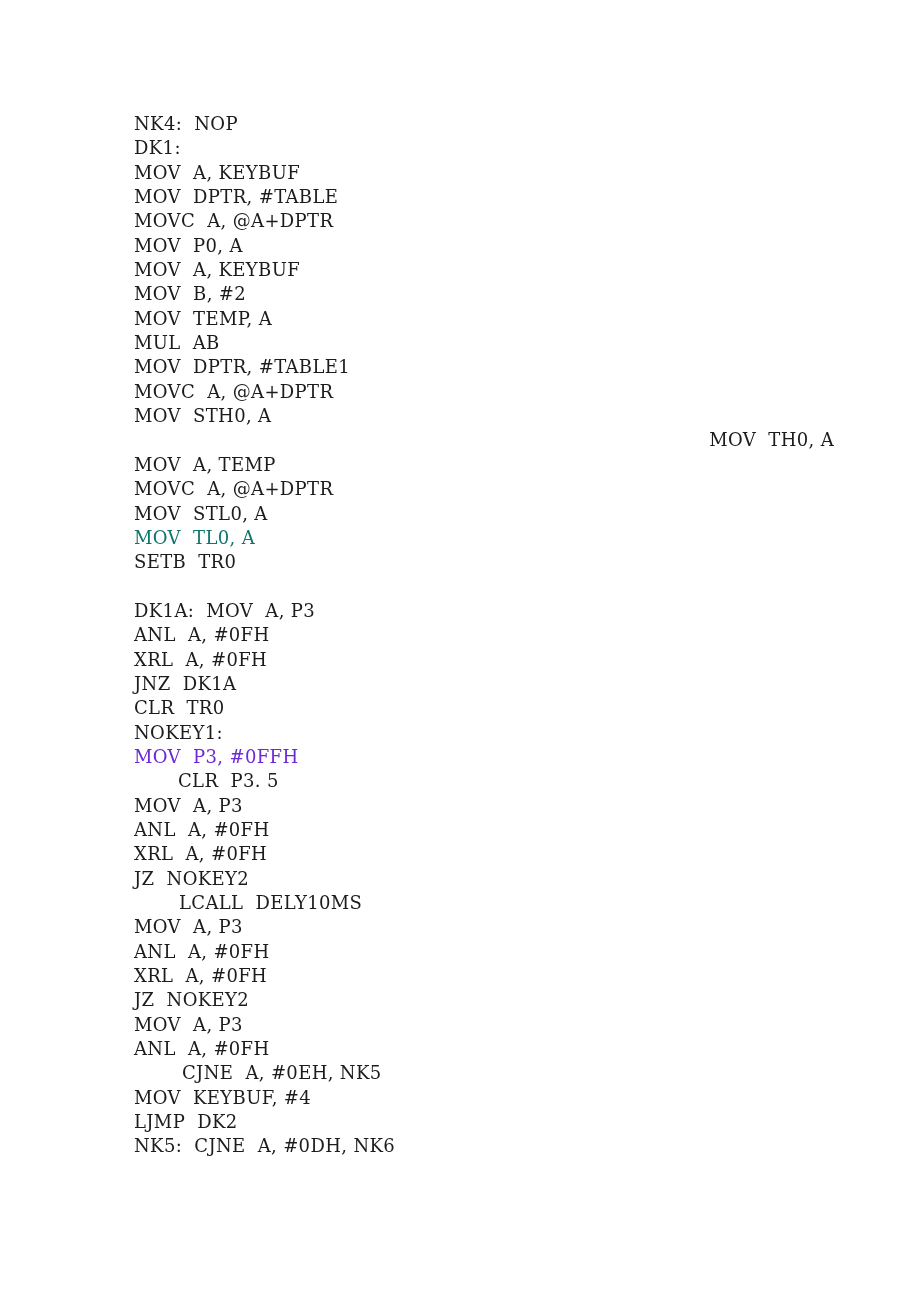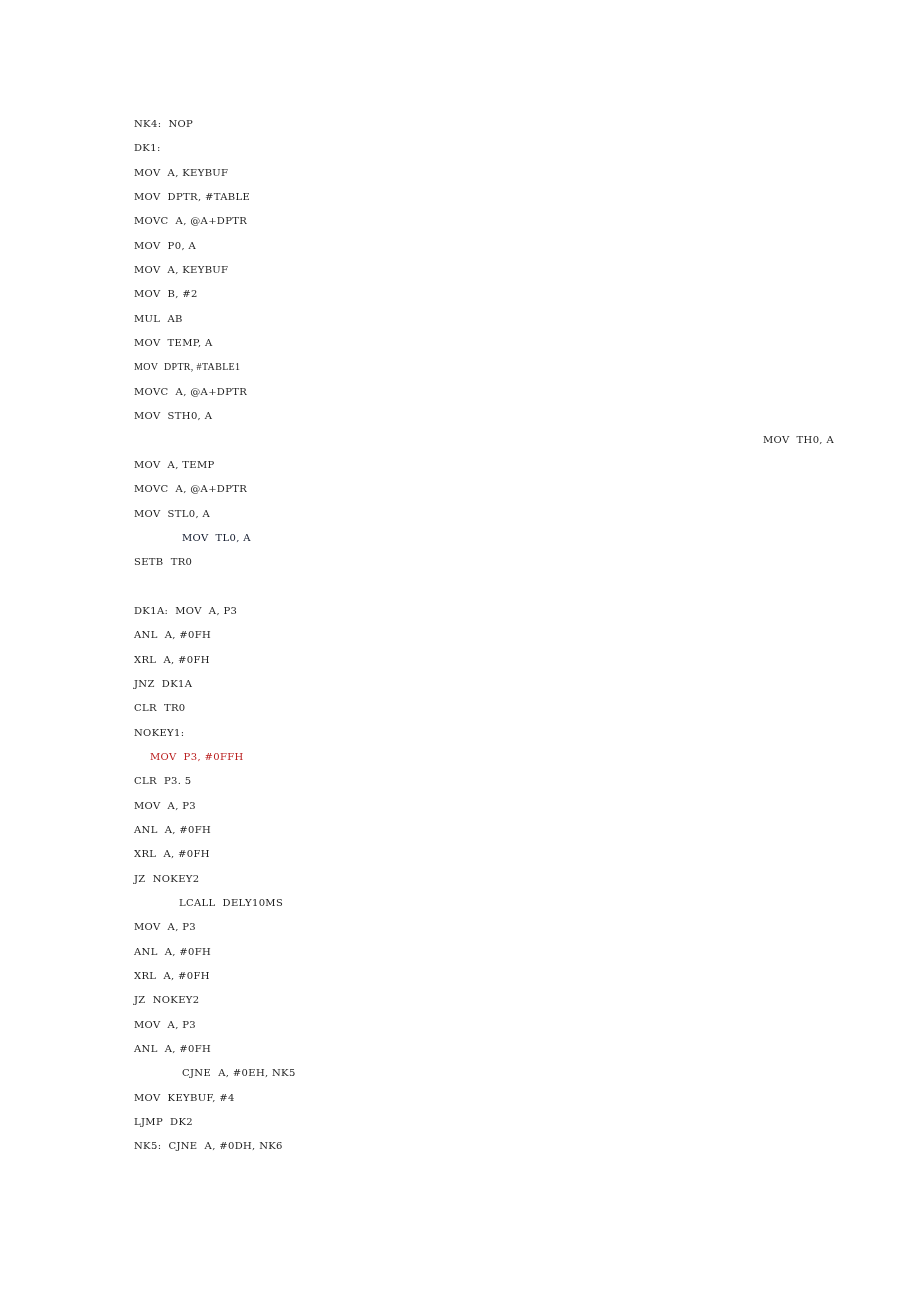--- a/index.html
+++ b/index.html
@@ -21,21 +21,21 @@
   
   .code-block {
     position: absolute;
     left: 134px;
     top: 112px;
     width: 700px;
   }
 
   .code-line {
     font-family: "DejaVu Serif", "Liberation Serif", serif;
-    font-size: 10px;
+    font-size: 18px;
     line-height: 24.35px;
     height: 24.35px;
     color: #1c1c1c;
     white-space: pre;
     letter-spacing: 0.35px;
     -webkit-font-smoothing: antialiased;
   }
 
   
   .code-line.blank {
@@ -48,40 +48,40 @@
 <div class="page" style="background: rgb(255, 255, 255);">
   <div class="code-block">
       <div class="code-line" style="color: rgb(28, 28, 28);">NK4:  NOP</div>
       <div class="code-line" style="color: rgb(28, 28, 28);">DK1:</div>
       <div class="code-line" style="color: rgb(28, 28, 28);">MOV  A, KEYBUF</div>
       <div class="code-line" style="color: rgb(28, 28, 28);">MOV  DPTR, #TABLE</div>
       <div class="code-line" style="color: rgb(28, 28, 28);">MOVC  A, @A+DPTR</div>
       <div class="code-line" style="color: rgb(28, 28, 28);">MOV  P0, A</div>
       <div class="code-line" style="color: rgb(28, 28, 28);">MOV  A, KEYBUF</div>
       <div class="code-line" style="color: rgb(28, 28, 28);">MOV  B, #2</div>
+      <div class="code-line" style="color: rgb(28, 28, 28);">MOV  TEMP, A</div>
       <div class="code-line" style="color: rgb(28, 28, 28);">MUL  AB</div>
-      <div class="code-line" style="color: rgb(28, 28, 28);">MOV  TEMP, A</div>
-      <div class="code-line" style="color: rgb(28, 28, 28); font-family: Liberation Serif, serif;">MOV  DPTR, #TABLE1</div>
+      <div class="code-line" style="color: rgb(28, 28, 28);">MOV  DPTR, #TABLE1</div>
       <div class="code-line" style="color: rgb(28, 28, 28);">MOVC  A, @A+DPTR</div>
       <div class="code-line" style="color: rgb(28, 28, 28);">MOV  STH0, A</div>
       <div class="code-line" style="color: rgb(28, 28, 28); text-align: right;">MOV  TH0, A</div>
       <div class="code-line" style="color: rgb(28, 28, 28);">MOV  A, TEMP</div>
       <div class="code-line" style="color: rgb(28, 28, 28);">MOVC  A, @A+DPTR</div>
       <div class="code-line" style="color: rgb(28, 28, 28);">MOV  STL0, A</div>
-      <div class="code-line" style="color: #0f172a; margin-left: 48px;">MOV  TL0, A</div>
+      <div class="code-line" style="color: #0f766e;">MOV  TL0, A</div>
       <div class="code-line" style="color: rgb(28, 28, 28);">SETB  TR0</div>
       <div class="code-line blank"></div>
       <div class="code-line" style="color: rgb(28, 28, 28);">DK1A:  MOV  A, P3</div>
       <div class="code-line" style="color: rgb(28, 28, 28);">ANL  A, #0FH</div>
       <div class="code-line" style="color: rgb(28, 28, 28);">XRL  A, #0FH</div>
       <div class="code-line" style="color: rgb(28, 28, 28);">JNZ  DK1A</div>
       <div class="code-line" style="color: rgb(28, 28, 28);">CLR  TR0</div>
       <div class="code-line" style="color: rgb(28, 28, 28);">NOKEY1:</div>
-      <div class="code-line" style="color: #b91c1c; margin-left: 16px;">MOV  P3, #0FFH</div>
-      <div class="code-line" style="color: rgb(28, 28, 28);">CLR  P3. 5</div>
+      <div class="code-line" style="color: #6d28d9;">MOV  P3, #0FFH</div>
+      <div class="code-line" style="color: rgb(28, 28, 28); margin-left: 44px;">CLR  P3. 5</div>
       <div class="code-line" style="color: rgb(28, 28, 28);">MOV  A, P3</div>
       <div class="code-line" style="color: rgb(28, 28, 28);">ANL  A, #0FH</div>
       <div class="code-line" style="color: rgb(28, 28, 28);">XRL  A, #0FH</div>
       <div class="code-line" style="color: rgb(28, 28, 28);">JZ  NOKEY2</div>
       <div class="code-line" style="color: rgb(28, 28, 28); margin-left: 45px;">LCALL  DELY10MS</div>
       <div class="code-line" style="color: rgb(28, 28, 28);">MOV  A, P3</div>
       <div class="code-line" style="color: rgb(28, 28, 28);">ANL  A, #0FH</div>
       <div class="code-line" style="color: rgb(28, 28, 28);">XRL  A, #0FH</div>
       <div class="code-line" style="color: rgb(28, 28, 28);">JZ  NOKEY2</div>
       <div class="code-line" style="color: rgb(28, 28, 28);">MOV  A, P3</div>

